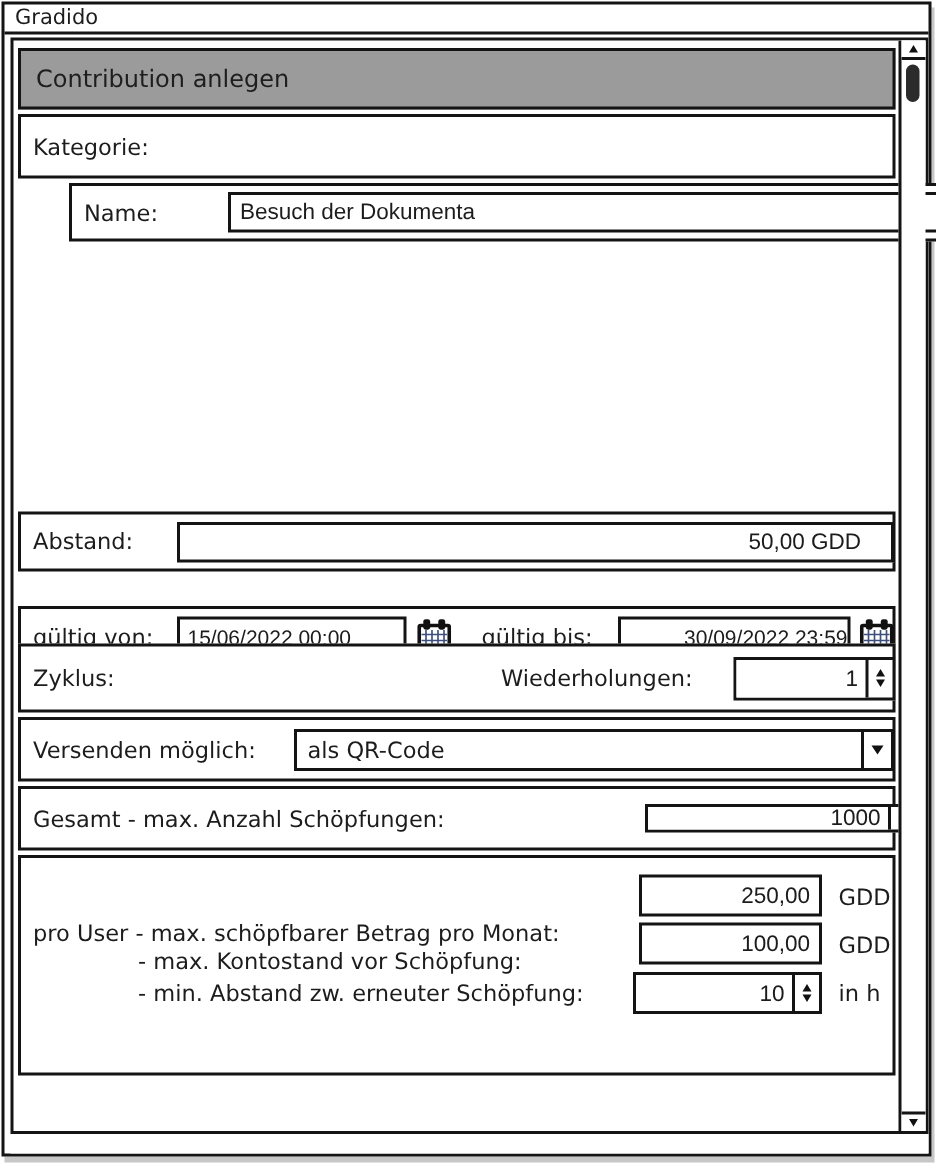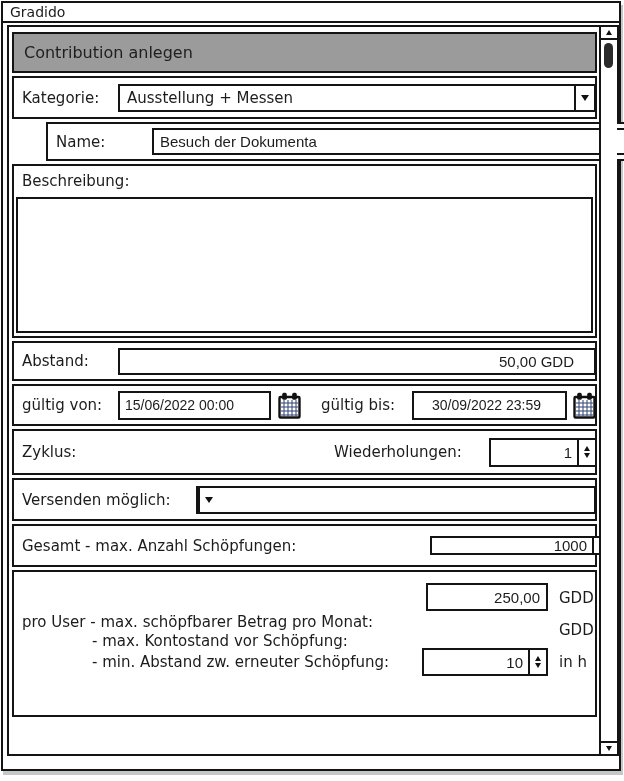--- a/index.html
+++ b/index.html
@@ -67,21 +67,21 @@
     font-size: 16px; color: #1e1e1e;
     padding-left: 10px;
   }
   .lbl { font-size: 15px; white-space: nowrap; }
   .abs { position: absolute; }
 
   .r-kategorie  { top: 49px;  height: 43px; }
   .r-name       { top: 95px;  height: 39px; margin-left: 34px; }
   .r-beschr     { top: 137px; height: 174px; display: block; }
   .r-betrag     { top: 314px; height: 40px; }
-  .r-gueltig    { top: 357px; height: 42px; }
+  .r-gueltig    { top: 377px; height: 42px; }
   .r-zyklus     { top: 402px; height: 46px; }
   .r-versenden  { top: 451px; height: 43px; }
   .r-gesamt     { top: 497px; height: 43px; }
   .r-prouser    { top: 543px; height: 147px; display: block; }
 
   
   input, textarea {
     font-family: Liberation Sans, sans-serif; font-size: 15px; color: #1c1c1c;
     border: 2px solid #141414; background: #fff; outline: none;
   }
@@ -124,37 +124,27 @@
   </div>
 
   <div class="panel">
 
     <div class="row hdr">
       <span>Contribution anlegen</span>
     </div>
 
     <div class="row r-kategorie">
       <span class="lbl abs" style="left:8px">Kategorie:</span>
-      <div class="combo abs" style="left:104px; width:478px;">
-        <span class="combo-text">Ausstellung + Messen</span>
-        <span class="combo-btn">
-          <span class="tri-down"></span>
-        </span>
-      </div>
     </div>
 
     <div class="row r-name">
       <span class="lbl abs" style="left:8px">Name:</span>
       <input class="abs" style="left: 104px; width: 478px; height: 27px; padding-left: 6px;" value="Besuch der Dokumenta">
     </div>
 
-    <div class="row r-beschr">
-      <span class="lbl abs" style="left:8px; top:6px;">Beschreibung:</span>
-      <textarea class="abs" style="left: 2px; top: 31px; width: 577px; height: 136px; resize: none;" value=""></textarea>
-    </div>
 
     <div class="row r-betrag">
       <span class="lbl abs" style="left:8px">Abstand:</span>
       <input class="abs" style="left: 104px; width: 478px; height: 27px; text-align: right; padding-right: 20px;" value="50,00 GDD">
     </div>
 
     <div class="row r-gueltig">
       <span class="lbl abs" style="left:8px">gültig von:</span>
       <input class="abs" style="left: 104px; width: 153px; height: 29px; padding-left: 5px; font-size: 14px;" value="15/06/2022 00:00">
       <button class="cal-btn abs" style="left:264px;">
@@ -168,21 +158,21 @@
             <line x1="3" y1="19" x2="20" y2="19"></line>
               <line x1="3" y1="23" x2="20" y2="23"></line>
             <line x1="6" y1="8" x2="6" y2="24.5"></line>
               <line x1="10" y1="8" x2="10" y2="24.5"></line>
             <line x1="14" y1="8" x2="14" y2="24.5"></line>
               <line x1="18" y1="8" x2="18" y2="24.5"></line>
           </g>
         </svg>
       </button>
       <span class="lbl abs" style="left:307px">gültig bis:</span>
-      <input class="abs" style="left: 398px; width: 155px; height: 29px; padding-left: 18px; font-size: 14px;" value="30/09/2022 23:59">
+      <input class="abs" style="left: 398px; width: 155px; height: 29px; padding-left: 18px; font-size: 14px; text-align: right;" value="30/09/2022 23:59">
       <button class="cal-btn abs" style="left:559px;">
         <svg width="23" height="27" viewBox="0 0 23 27">
           <rect x="1.5" y="5" width="20" height="20.5" fill="#fff" stroke="#111" stroke-width="2.4" rx="1"></rect>
           <rect x="4.2" y="0.8" width="4.6" height="7" rx="1.6" fill="#111"></rect>
           <rect x="14.2" y="0.8" width="4.6" height="7" rx="1.6" fill="#111"></rect>
           <g stroke="#3d4f7c" stroke-width="1.1">
             <line x1="3" y1="11" x2="20" y2="11"></line>
               <line x1="3" y1="15" x2="20" y2="15"></line>
             <line x1="3" y1="19" x2="20" y2="19"></line>
               <line x1="3" y1="23" x2="20" y2="23"></line>
@@ -203,20 +193,21 @@
         <span class="spin-btn">
           <span class="tri-up sm"></span>
           <span class="tri-down sm"></span>
         </span>
       </div>
     </div>
 
     <div class="row r-versenden">
       <span class="lbl abs" style="left:8px">Versenden möglich:</span>
       <div class="combo abs" style="left:182px; width:400px; height:28px;">
+        <span class="combo-text">als QR-Code</span>
         <span class="combo-btn">
           <span class="tri-down"></span>
         </span>
       </div>
     </div>
 
     <div class="row r-gesamt">
       <span class="lbl abs" style="left:8px">Gesamt - max. Anzahl Schöpfungen:</span>
       <div class="spin abs" style="left:416px; width:182px; height:19px;">
         <input value="1000" style="">
@@ -226,20 +217,21 @@
         </span>
       </div>
     </div>
 
     <div class="row r-prouser">
       <span class="lbl abs" style="left:8px; top:17px;margin-top:24px;">pro User - max. schöpfbarer Betrag pro Monat:</span>
       <input class="abs" style="left: 412px; top: 11px; width: 122px; height: 28px; text-align: right; padding-right: 6px;" value="250,00">
       <span class="lbl abs" style="left:545px; top:17px;">GDD</span>
 
       <span class="lbl abs" style="left:78px; top:60px;">- max. Kontostand vor Schöpfung:</span>
+      <input class="abs" style="left: 412px; top: 43px; width: 122px; height: 28px; text-align: right; padding-right: 6px;" value="100,00">
       <span class="lbl abs" style="left:545px; top:49px;">GDD</span>
 
       <span class="lbl abs" style="left:78px; top:81px;">- min. Abstand zw. erneuter Schöpfung:</span>
       <div class="spin abs" style="left:408px; top:76px; width:126px; height:28px;">
         <input value="10" style="">
         <span class="spin-btn">
           <span class="tri-up sm"></span>
           <span class="tri-down sm"></span>
         </span>
       </div>

